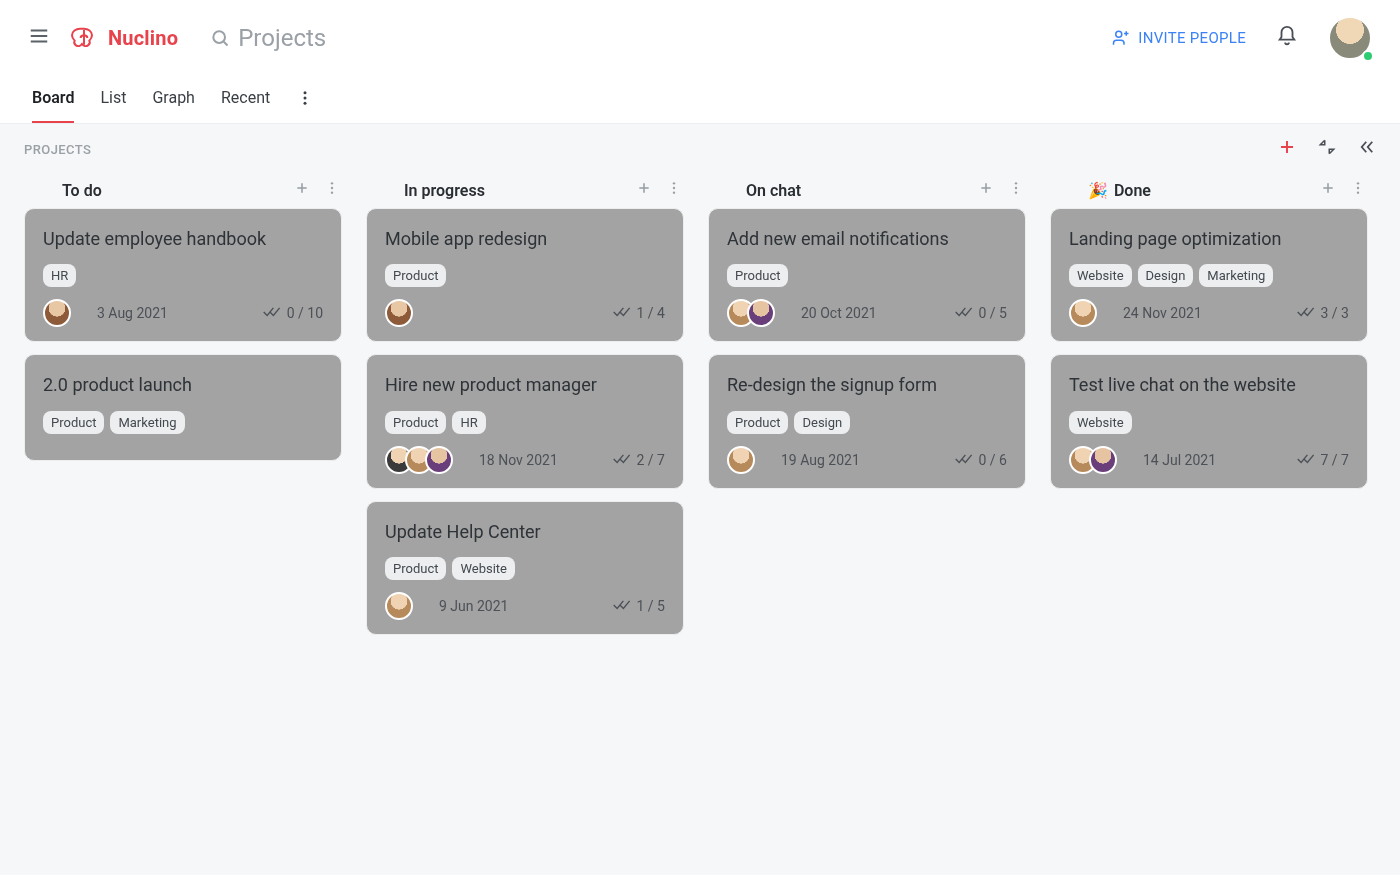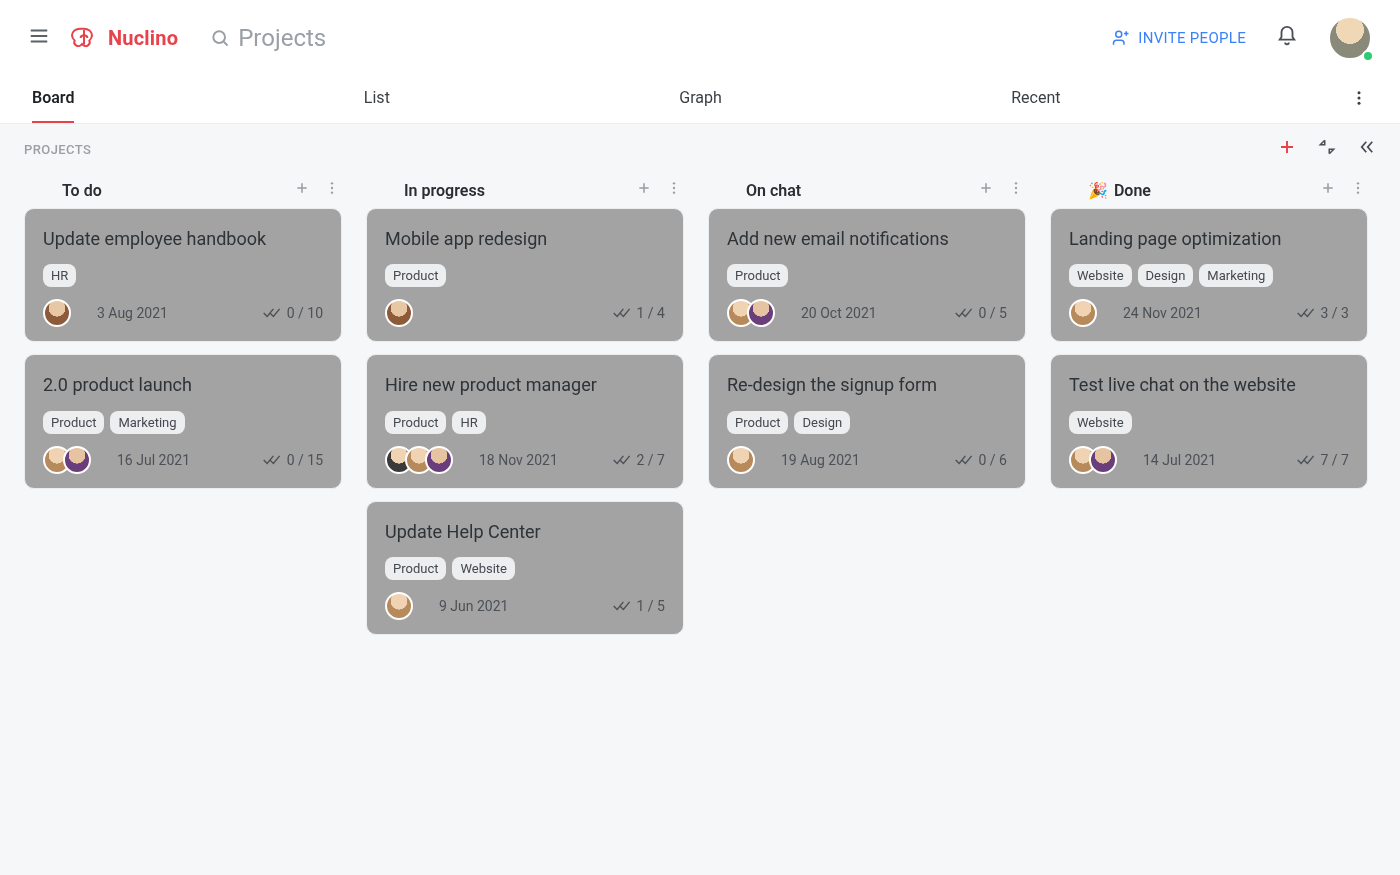--- a/index.html
+++ b/index.html
@@ -56,21 +56,20 @@
   }
 
   
   .tabs {
     display: flex;
     align-items: center;
     gap: 26px;
     padding: 0 32px;
     height: 48px;
     border-bottom: 1px solid #eceff2;
-    justify-content: space-between;
   }
   .tab {
     font-size: 16px;
     color: #3a3f45;
     padding-bottom: 14px;
     padding-top: 10px;
     cursor: pointer;
     border-bottom: 2px solid transparent;
     margin-top: 2px;
   }
@@ -134,21 +133,21 @@
   .card-foot { display:flex; align-items:center; }
   .avatars { display:flex; }
   .avatar {
     width:28px; height:28px; border-radius:50%;
     border:2px solid #fff;
     background:#ccc;
   }
   .avatar + .avatar { margin-left:-8px; }
   .date { font-size:14px; color:#4c5157; margin-left:26px; }
   .foot-spacer { flex:1; }
-  .progress { display:flex; align-items:center; gap:6px; color:#4c5157; font-size:14px;}
+  .progress { display:flex; align-items:flex-start; gap:6px; color:#4c5157; font-size:14px;}
   .progress svg { flex-shrink:0; }
 
   
   .av-a { background: radial-gradient(circle at 50% 30%, #e8c7a4 0 40%, #8e5b3a 41% 100%); }
   .av-b { background: radial-gradient(circle at 50% 30%, #f0d3b3 0 40%, #b68a5a 41% 100%); }
   .av-c { background: radial-gradient(circle at 50% 30%, #e6c4a2 0 40%, #6a3e7a 41% 100%); }
   .av-d { background: radial-gradient(circle at 50% 30%, #f0d3b3 0 40%, #3a3a3a 41% 100%); }
   .av-user { background: radial-gradient(circle at 50% 30%, #f0d7b5 0 40%, #8a8a7a 41% 100%); }
 
 </style>
@@ -272,35 +271,20 @@
               <span>0 / 10</span>
             </div>
           </div>
         </div>
         <div class="card">
           <div class="card-title">2.0 product launch</div>
           <div class="tags">
             <span class="tag">Product</span>
             <span class="tag">Marketing</span>
           </div>
-          <div class="card-foot">
-            <div class="avatars">
-              <div class="avatar av-b"></div>
-              <div class="avatar av-c"></div>
-            </div>
-            <span class="date">16 Jul 2021</span>
-            <div class="foot-spacer"></div>
-            <div class="progress">
-              <svg width="18" height="14" viewBox="0 0 26 18" fill="none" stroke="currentColor" stroke-width="2">
-                <polyline points="1 9 6 14 15 3"></polyline>
-                <polyline points="10 9 15 14 24 3"></polyline>
-              </svg>
-              <span>0 / 15</span>
-            </div>
-          </div>
         </div>
       </div>
       <div class="column">
         <div class="col-head">
           <div class="col-title">
             <span>In progress</span>
           </div>
           <div class="col-add"><svg width="16" height="16" viewBox="0 0 24 24" fill="none" stroke="currentColor" stroke-width="2.4">
               <line x1="12" y1="5" x2="12" y2="19"></line>
               <line x1="5" y1="12" x2="19" y2="12"></line>

